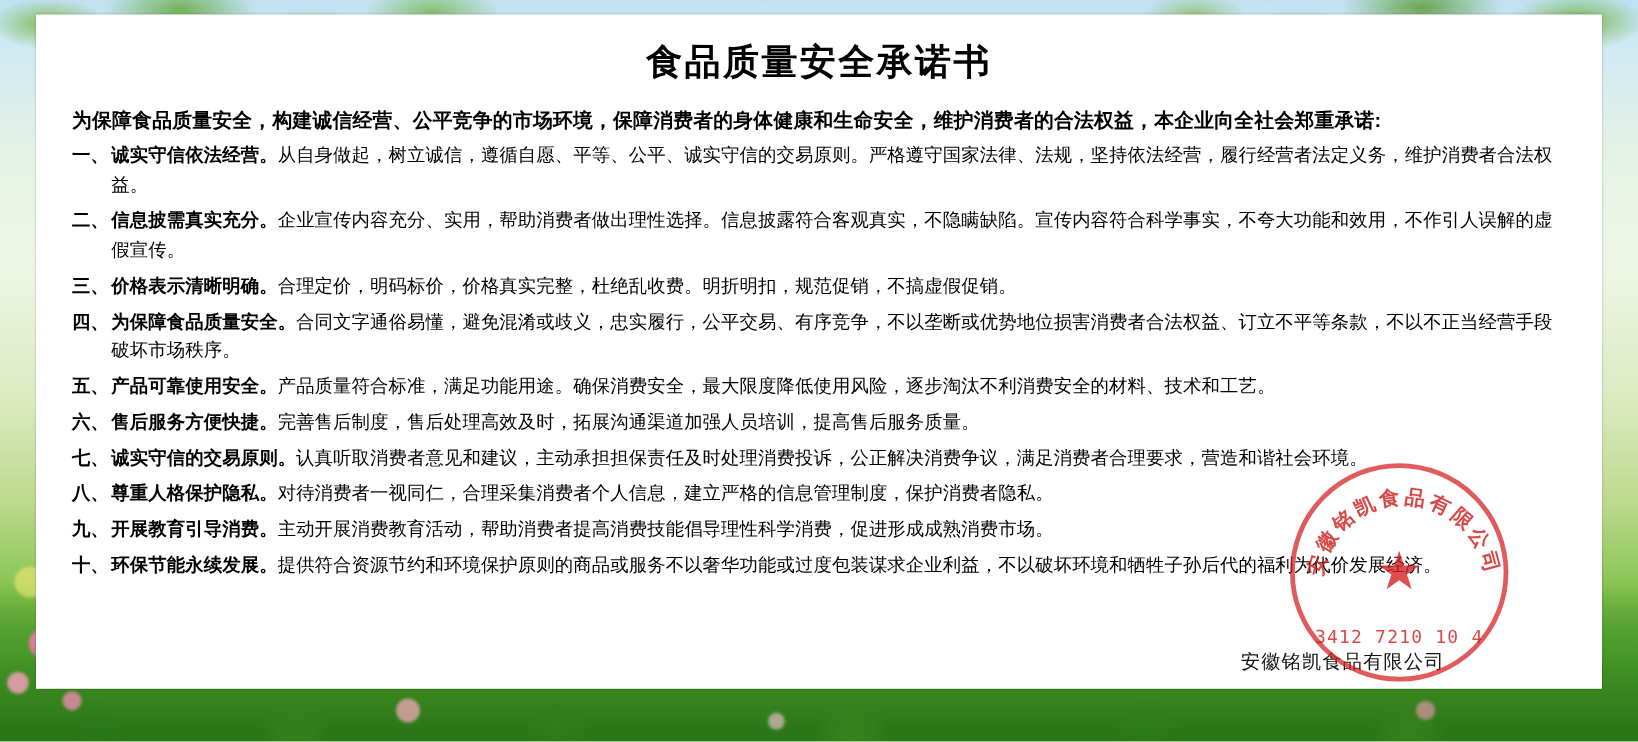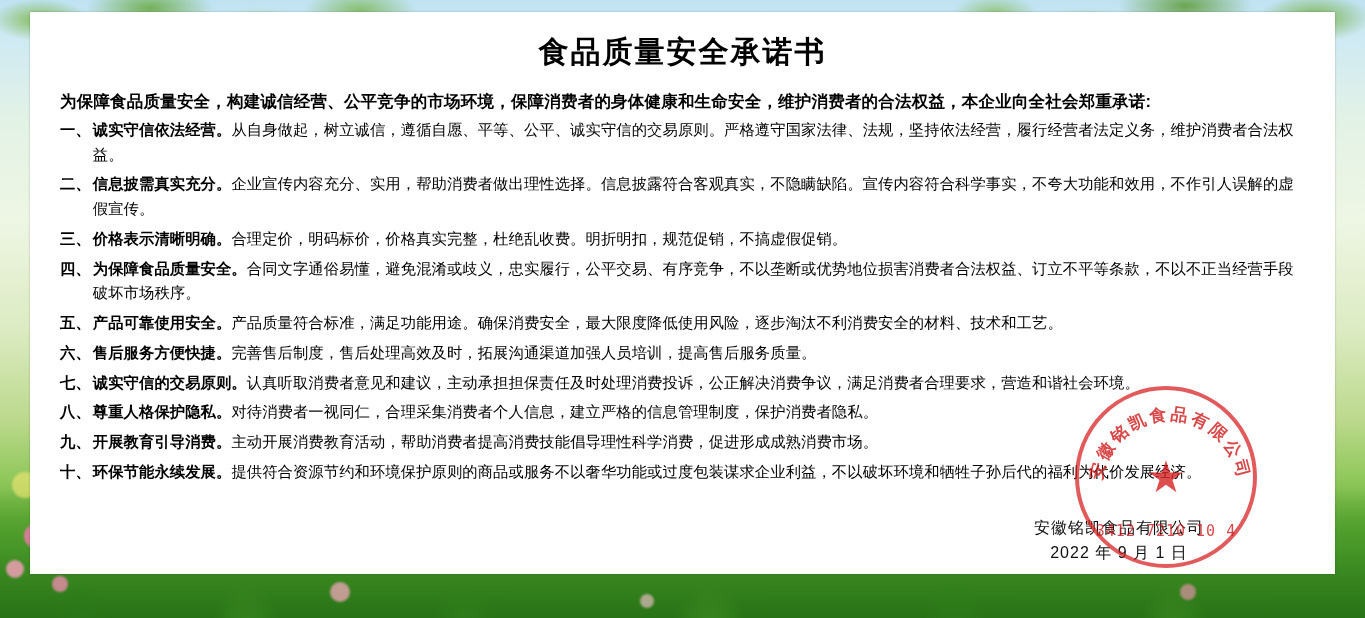--- a/index.html
+++ b/index.html
@@ -254,21 +254,20 @@
         <span class="clause-body"><span class="clause-head">开展教育引导消费。</span><span>主动开展消费教育活动，帮助消费者提高消费技能倡导理性科学消费，促进形成成熟消费市场。</span></span>
       </li>
       <li class="clause">
         <span class="clause-num">十、</span>
         <span class="clause-body"><span class="clause-head">环保节能永续发展。</span><span>提供符合资源节约和环境保护原则的商品或服务不以奢华功能或过度包装谋求企业利益，不以破坏环境和牺牲子孙后代的福利为代价发展经济。</span></span>
       </li>
     </ul>
 
     <div class="sign-block">
       <div class="sign-line">安徽铭凯食品有限公司</div>
-      <div class="sign-line">2022 年 9 月 1 日</div>
     </div>
 
     <div class="seal">
       <div class="seal-inner">
         <svg class="seal-arc" viewBox="0 0 182 182">
           <defs>
             <path id="arcpath" d="M 22,99 A 69,69 0 0 1 160,99" fill="none"></path>
           </defs>
           <text>
             <textPath href="#arcpath" startOffset="50%" text-anchor="middle">安徽铭凯食品有限公司</textPath>

